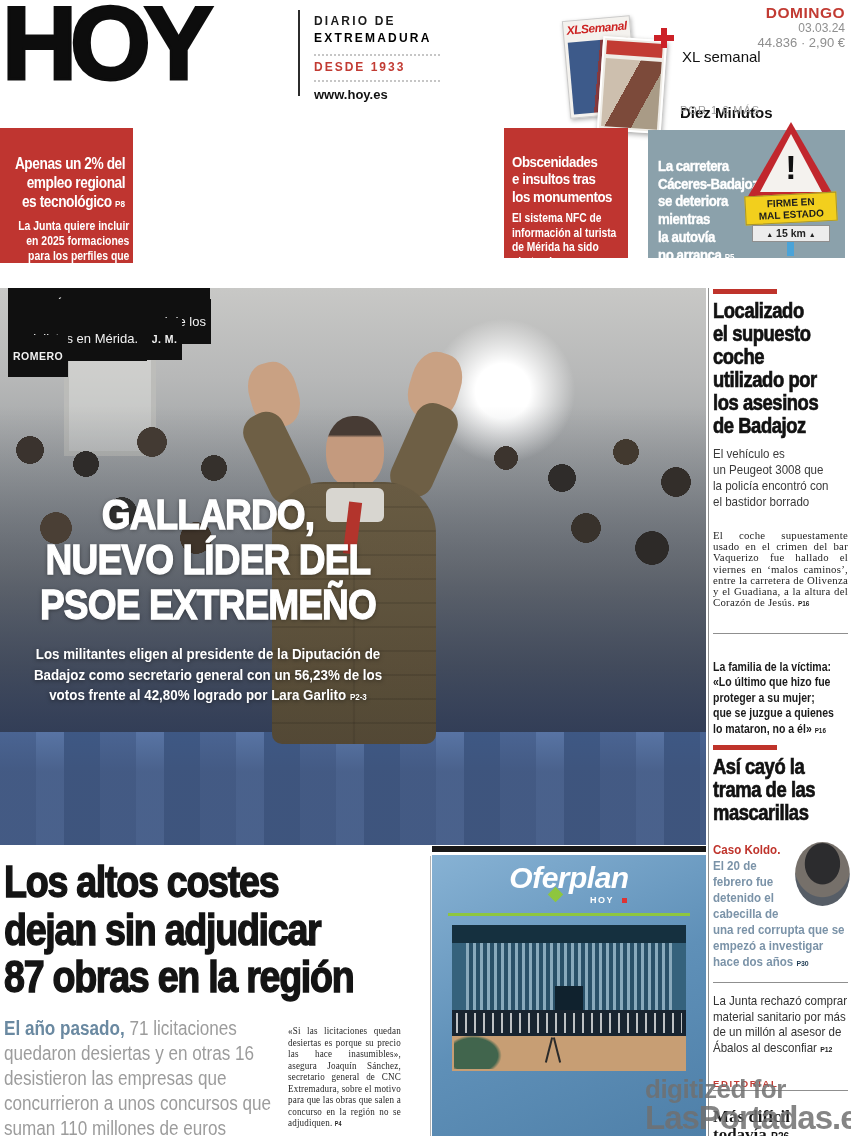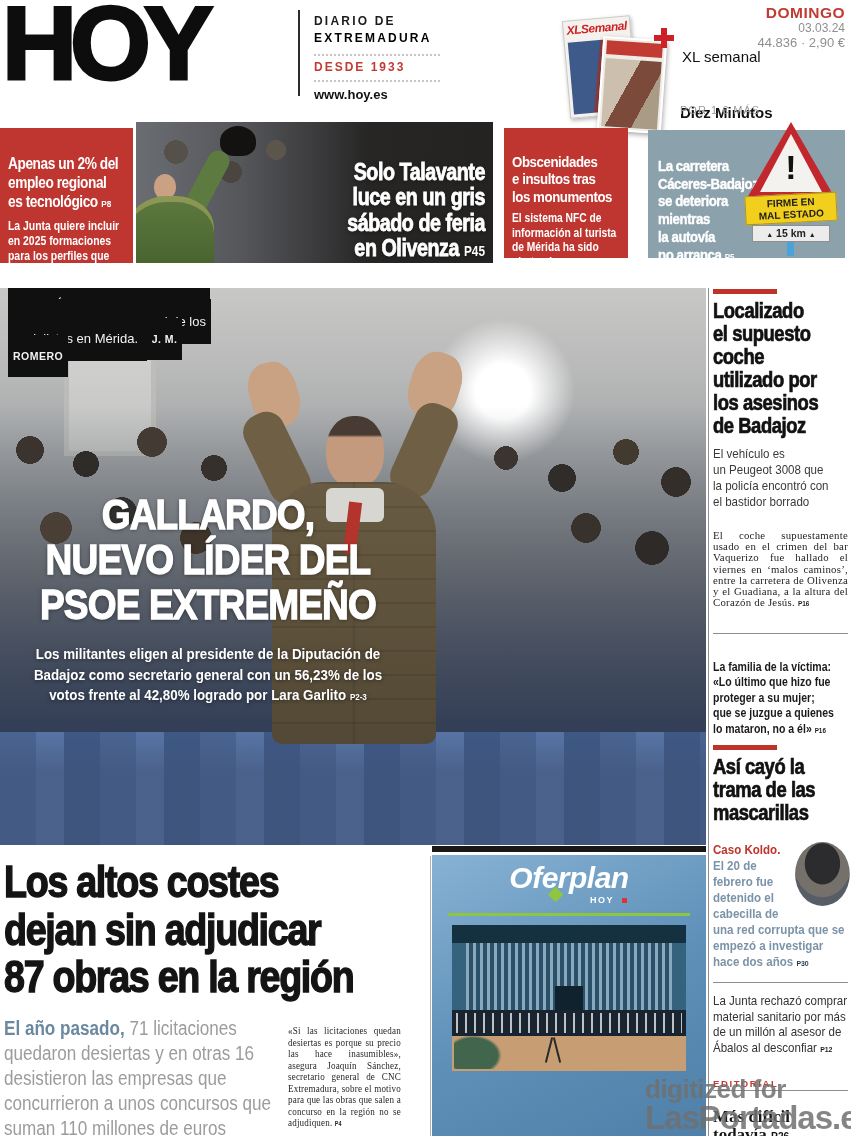--- a/index.html
+++ b/index.html
@@ -53,47 +53,31 @@
     <div class="abs" style="left:682px;top:48px;font-size:15px;font-weight:normal;color:#111;text-align:center;">XL semanal</div>
 
     <div class="abs" style="left:680px;top:86px;font-size:15px;font-weight:bold;color:#111;margin-top:18px;">Diez Minutos</div>
     <div class="abs" style="left:680px;top:104px;font-size:11px;letter-spacing:1px;color:#9a9a9a;">POR 1 € MÁS</div>
 
     <div class="abs" style="right:6px;top:4px;font-size:15.5px;font-weight:bold;letter-spacing:.5px;color:#c23b33;text-align:right;">DOMINGO</div>
     <div class="abs" style="right:6px;top:21px;font-size:12px;color:#8f8f8f;text-align:right;">03.03.24</div>
     <div class="abs" style="right:6px;top:35px;font-size:13px;color:#8f8f8f;text-align:right;">44.836 · 2,90 €</div>
   </div>
 
-  <div class="abs redbox" style="left:0;top:128px;width:133px;height:135px;padding:7px 8px;">
+  <div class="abs redbox" style="left:0;top:128px;width:133px;height:135px;padding:7px 8px;text-align:right;">
     <div class="hd w pre sx" style="font-size:16px;line-height:19px;width:137px;">
       <span>Apenas un 2% del
 empleo regional
 es tecnológico</span> <span class="pg">P8</span>
     </div>
     <div class="w sx" style="font-size:12.2px;line-height:14.8px;font-weight:bold;width:142px;margin-top:6px;">
       <span>La Junta quiere incluir en 2025 formaciones para los perfiles que demanda Envision</span> <span class="pg">P9</span>
     </div>
   </div>
 
-  <div class="abs" style="left:136px;top:122px;width:357px;height:141px;overflow:hidden;background:
-       radial-gradient(circle 12px at 40px 30px,#55504a 98%,transparent),
-       radial-gradient(circle 11px at 95px 50px,#4a463f 98%,transparent),
-       radial-gradient(circle 10px at 140px 28px,#5c554c 98%,transparent),
-       linear-gradient(90deg,#6a6d72 0%,#55565a 30%,#39393b 52%,#272625 65%,#242322 100%);">
-    <div style="position:absolute;left:84px;top:4px;width:36px;height:30px;background:#141210;border-radius:50% 50% 40% 40%;"></div>
-    <div style="position:absolute;left:60px;top:26px;width:22px;height:70px;background:#5d7a40;transform:rotate(28deg);border-radius:10px;"></div>
-    <div style="position:absolute;left:18px;top:52px;width:22px;height:26px;background:#caa183;border-radius:50%;"></div>
-    <div style="position:absolute;left:-8px;top:74px;width:86px;height:70px;background:linear-gradient(#5d7a40,#49632f);border-radius:45% 45% 0 0;box-shadow:inset 0 6px 0 rgba(230,210,120,.35);"></div>
-    <div class="hd w pre sxr shadow" style="position:absolute;right:8px;top:12px;width:280px;text-align:right;font-size:23px;line-height:25.5px;-webkit-text-stroke:.8px #fff;">
-      <span>Solo Talavante
-luce en un gris
-sábado de feria
-en Olivenza</span> <span class="pg" style="-webkit-text-stroke:0;">P45</span>
-    </div>
-  </div>
 
   <div class="abs redbox" style="left:504px;top:128px;width:124px;height:130px;padding:7px 8px;">
     <div class="hd w pre sx" style="font-size:15.5px;line-height:17.5px;width:127px;">
       <span>Obscenidades
 e insultos tras
 los monumentos</span>
     </div>
     <div class="w sx" style="font-size:12px;line-height:14.5px;font-weight:bold;width:130px;margin-top:6px;">
       <span>El sistema NFC de información al turista de Mérida ha sido pirateado</span> <span class="pg">P7</span>
     </div>

